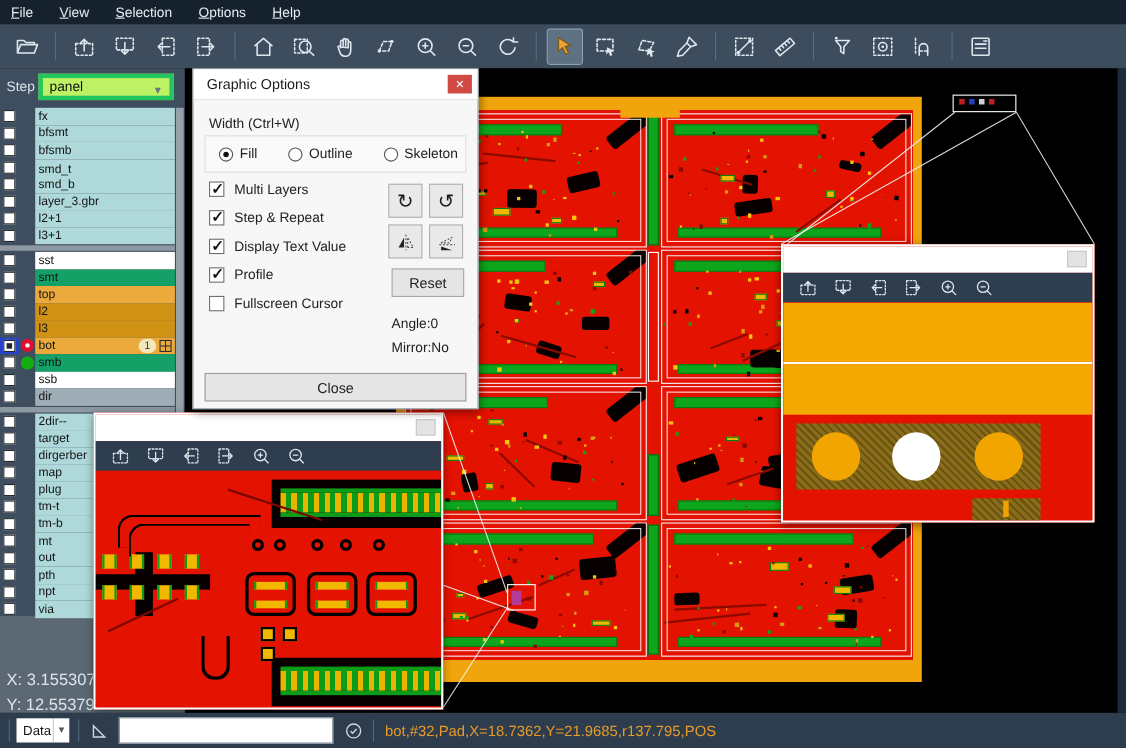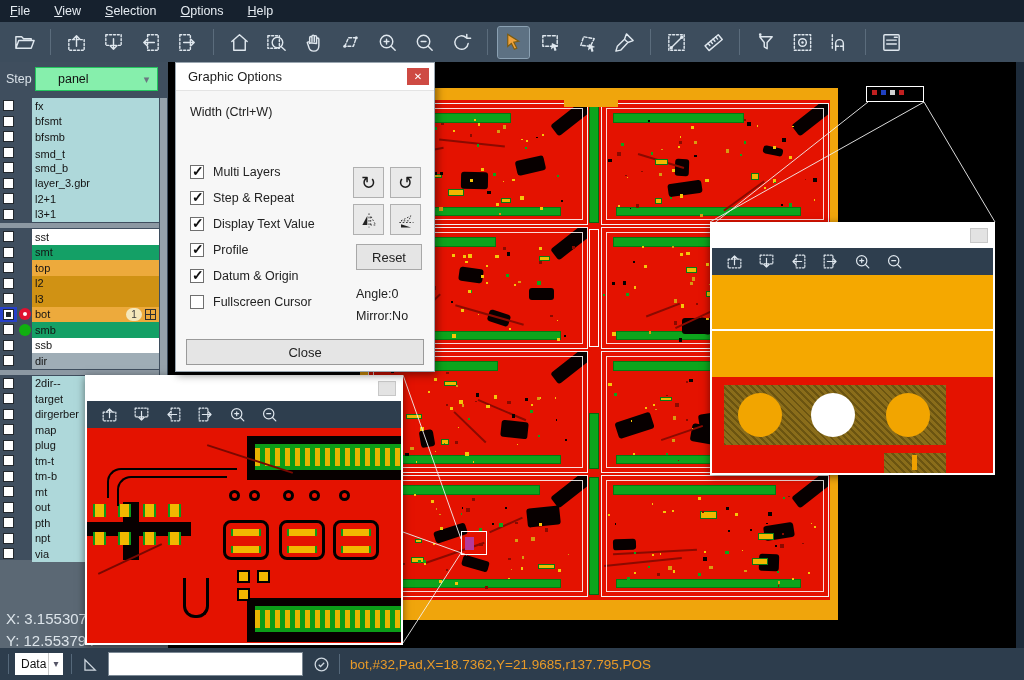--- a/index.html
+++ b/index.html
@@ -14,22 +14,22 @@
   .toolbar{position:absolute;left:0;top:22px;right:0;height:40px;background:#3d4d5d;
            display:flex;align-items:center;padding-left:6px;z-index:20}
   .tbtn{width:31px;height:31px;margin:0 3px;display:flex;align-items:center;justify-content:center;border-radius:2px}
   .tbtn svg{width:23px;height:23px}
   .tbtn.active{background:#5d7183;outline:1px solid #8ba1b3}
   .tsep{width:1px;height:26px;background:#5b6c7c;margin:0 7px}
   
   .sidebar{position:absolute;left:0;top:62px;width:168px;height:586px;background:#3f4e5e;z-index:5}
   .side-fill{position:absolute;left:0;right:0;top:498px;bottom:0;background:#5b6874}
   .step-label{position:absolute;left:6px;top:10px;color:#d9e1e8;font-size:12.5px}
-  .step-select{position:absolute;left:35px;top:5px;width:123px;height:24px;background:#86efac;
-               border:1px solid #22c55e;display:flex;align-items:center;font-size:12.5px;color:#111;padding-left:22px}
+  .step-select{position:absolute;left:35px;top:5px;width:123px;height:24px;background:#bef264;
+               border:4px solid #22c55e;display:flex;align-items:center;font-size:12.5px;color:#111;padding-left:6px}
   .step-chevron{position:absolute;right:3px;top:4px;width:15px;height:15px;color:#6a7680;font-size:11px;text-align:center;line-height:15px}
   #layerList{position:absolute;left:0;top:36px;right:9px}
   .layer-row{display:flex;align-items:center;height:15.5px}
   .cb-cell{width:17px;height:15.5px;display:flex;align-items:center;flex:none}
   .cb-cell.activeL{background:#2741c9}
   .cbx{width:11px;height:11px;background:#fff;border:1px solid #23282d;margin-left:3px;position:relative}
   .cbx.checked::after{content:"";position:absolute;inset:2px;background:#20262c}
   .dot-cell{width:15px;height:15.5px;display:flex;align-items:center;justify-content:center;flex:none}
   .dot{width:12px;height:12px;border-radius:50%;position:relative}
   .dot.ring::after{content:"";position:absolute;left:4px;top:4px;width:4px;height:4px;border-radius:50%;background:#fff}
@@ -1028,40 +1028,50 @@
       </div>
     <div class="side-scroll"></div>
     <div class="coord" style="top:548px">X: 3.155307</div>
     <div class="coord" style="top:570px">Y: 12.553794</div>
   </div>
 
   <div class="dialog">
     <div class="dlg-title">Graphic Options</div>
     <div class="dlg-close">✕</div>
     <div class="dlg-width-label">Width (Ctrl+W)</div>
+    <div class="radio-box" id="radioBox">
+        <label class="radio">
+          <span class="rdot sel"></span>
+          <span>Fill</span>
+        </label>
+        <label class="radio">
+          <span class="rdot"></span>
+          <span>Outline</span>
+        </label>
+        <label class="radio">
+          <span class="rdot"></span>
+          <span>Skeleton</span>
+        </label>
+      </div>
     <div id="chkList">
         <label class="chk-row">
           <span class="chkbox on"></span>
           <span>Multi Layers</span>
         </label>
         <label class="chk-row">
           <span class="chkbox on"></span>
           <span>Step &amp; Repeat</span>
         </label>
         <label class="chk-row">
           <span class="chkbox on"></span>
           <span>Display Text Value</span>
         </label>
         <label class="chk-row">
           <span class="chkbox on"></span>
           <span>Profile</span>
-        </label>
-        <label class="chk-row">
-          <span class="chkbox on"></span>
-          <span>Datum &amp; Origin</span>
         </label>
         <label class="chk-row">
           <span class="chkbox"></span>
           <span>Fullscreen Cursor</span>
         </label>
       </div>
     <div class="icon-btn" id="btnRotCw" style="left:177px;top:104px">
         <span>↻</span>
       </div>
     <div class="icon-btn" id="btnRotCcw" style="left:214px;top:104px">

